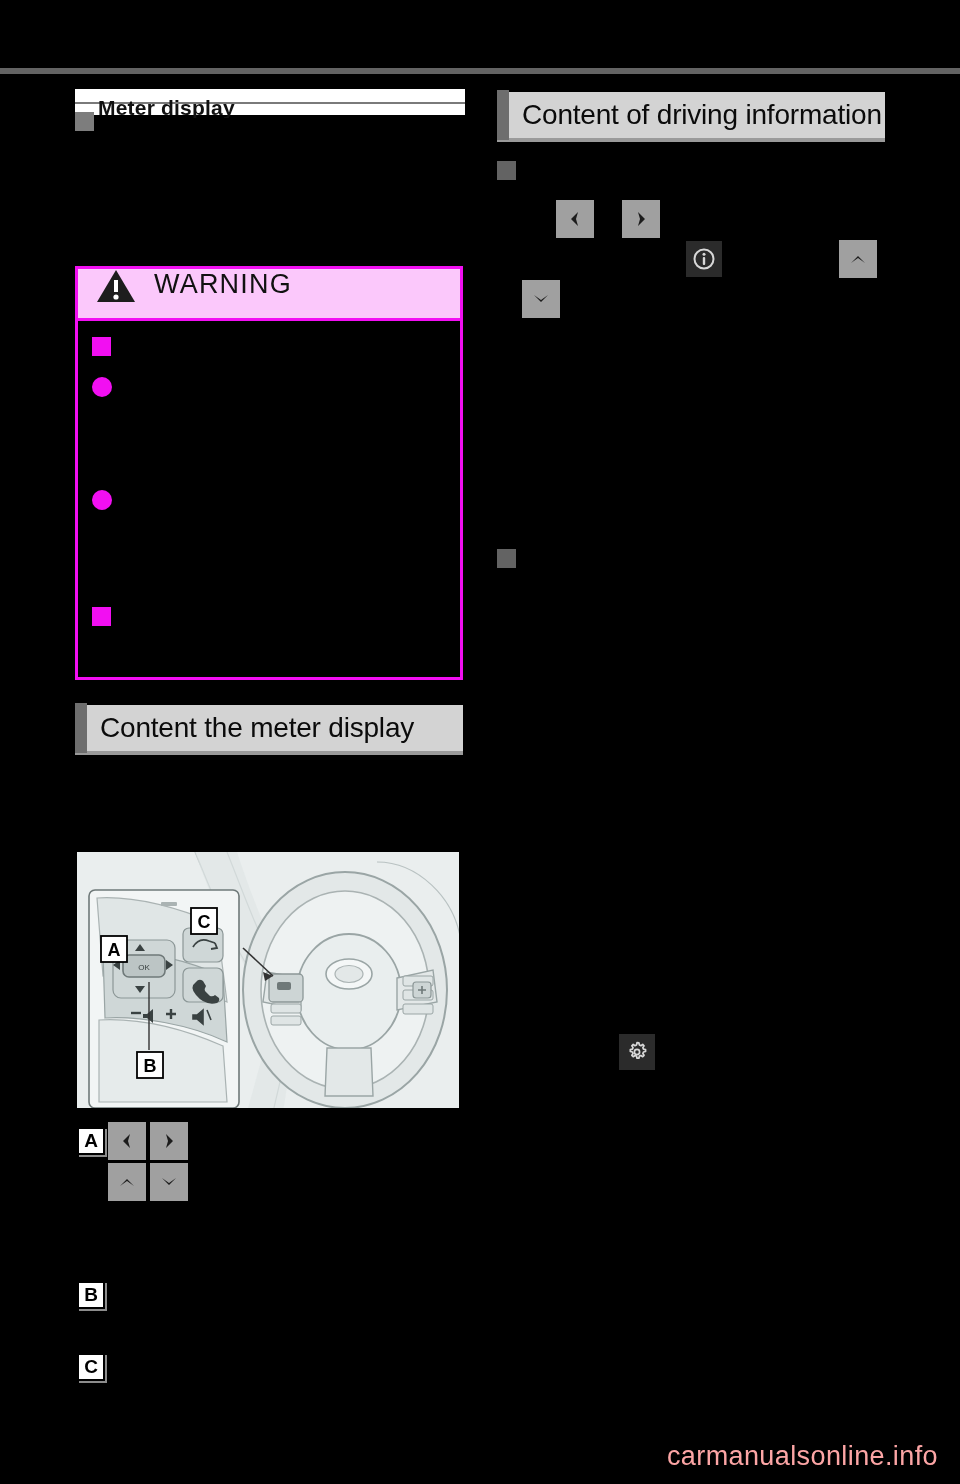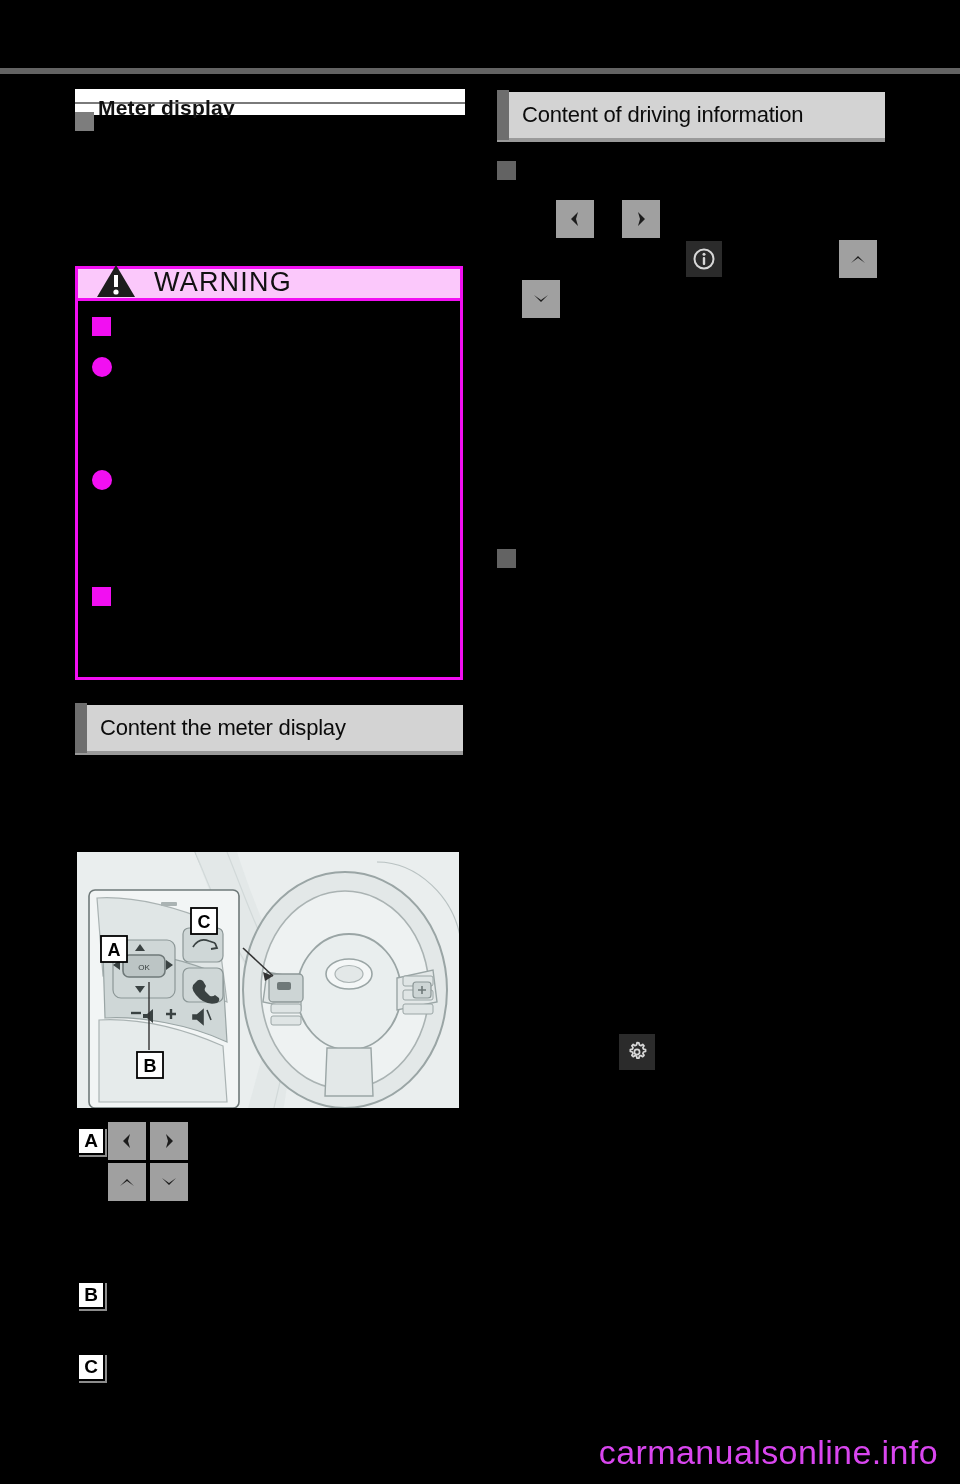--- a/index.html
+++ b/index.html
@@ -31,33 +31,33 @@
   .cropped-heading span { display: block; position: relative; top: 0px; }
 
   
   .bar-head {
     position: absolute; height: 50px; background: #d3d3d3;
     border-bottom: 4px solid #9a9a9a;
     display: flex; align-items: center;
   }
   .bar-head .tab { width: 12px; height: 50px; background: #6e6e6e; flex: 0 0 12px; }
   .bar-head .txt {
-    font-size: 22px; color: #0b0b0b; padding-left: 13px;
+    font-size: 28px; color: #0b0b0b; padding-left: 13px;
     font-family: "Liberation Sans", sans-serif; letter-spacing: -.2px;
     white-space: nowrap;
   }
 
   
   .warnbox {
     position: absolute; left: 75px; top: 266px; width: 388px; height: 414px;
     border: 3px solid #f20ff2; background: #000;
   }
   .warn-head {
-    height: 32px; background: #fbc8fb; border-bottom: 3px solid #f20ff2;
-    display: flex; align-items: flex-end; padding-left: 18px;
+    height: 52px; background: #fbc8fb; border-bottom: 3px solid #f20ff2;
+    display: flex; align-items: flex-start; padding-left: 18px;
   }
   .warn-tri { width: 40px; height: 34px; flex: 0 0 40px; }
   .warn-title {
     font-size: 27px; color: #111; letter-spacing: 1.2px; padding-left: 18px;
     font-family: "Liberation Sans", sans-serif;
   }
   .warn-body { position: relative; height: 360px; }
   .w-sq { position: absolute; width: 19px; height: 19px; background: #f20ff2; }
   .w-dot { position: absolute; width: 20px; height: 20px; border-radius: 50%; background: #f20ff2; }
   .w-text { position: absolute; color: #000; font-size: 15px; line-height: 19px; width: 330px; }
@@ -92,21 +92,21 @@
   }
 
   
   .body-text {
     position: absolute; color: #000; font-size: 15px; line-height: 19px;
   }
 
   
   .watermark {
     position: absolute; right: 22px; bottom: 12px;
-    font-size: 34px; color: #d946ef; letter-spacing: .4px;
+    font-size: 27px; color: #fca5a5; letter-spacing: .4px;
     font-family: "Liberation Sans", sans-serif;
   }
 </style>
 </head>
 <body>
 
 <div class="page">
 
   <div class="top-rule"></div>
 

